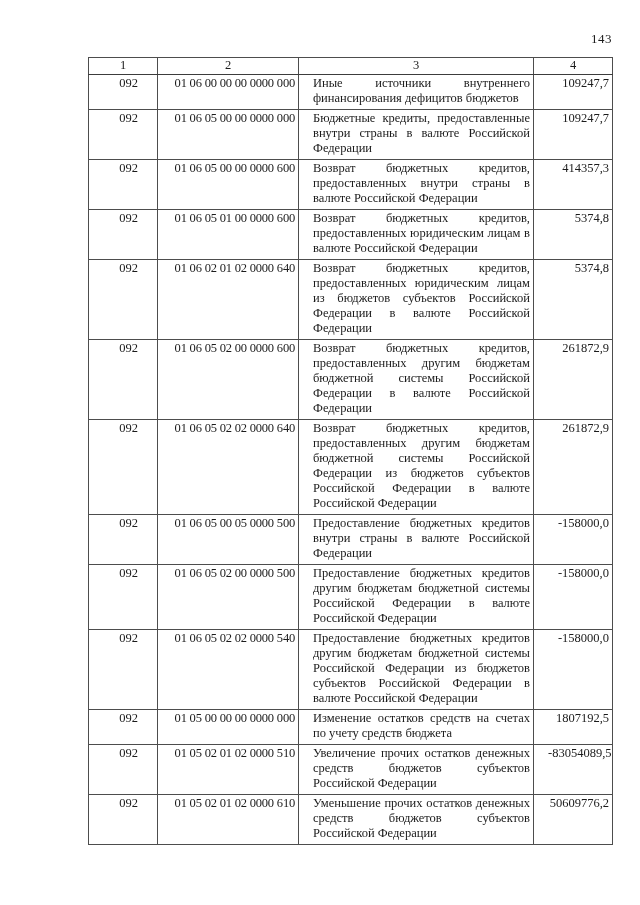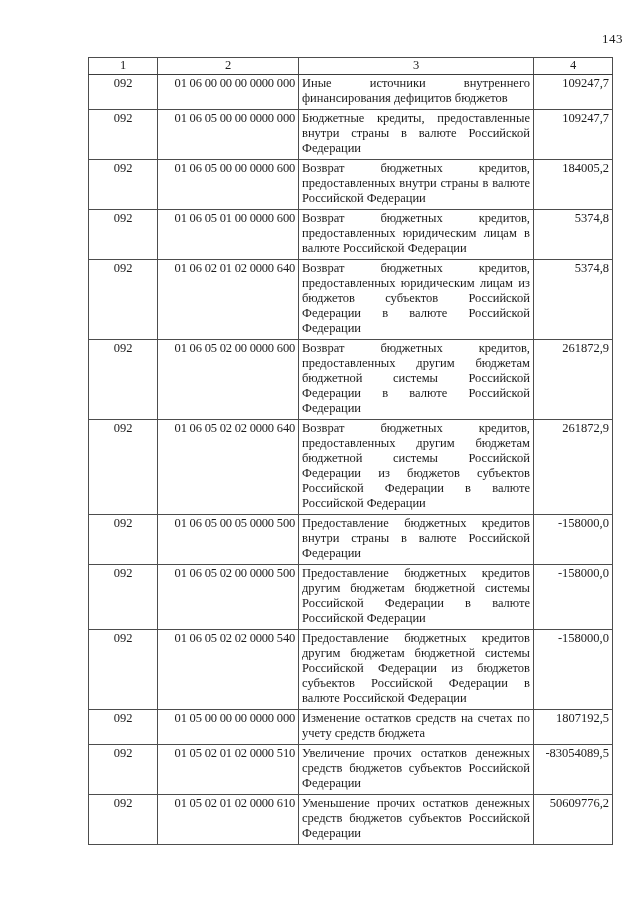--- a/index.html
+++ b/index.html
@@ -11,41 +11,41 @@
     width: 640px;
     height: 905px;
     position: relative;
     font-family: "Liberation Serif", "DejaVu Serif", serif;
     color: #1b1b1b;
     -webkit-font-smoothing: antialiased;
   }
   .page-number {
     position: absolute;
     top: 31px;
-    left: 11px;
+    left: 0;
     width: 612px;
     text-align: right;
     font-size: 13px;
     letter-spacing: 0.5px;
   }
   table.budget {
     position: absolute;
     top: 57px;
     left: 88px;
     width: 524px;
     border-collapse: collapse;
     table-layout: fixed;
     font-size: 12.5px;
     line-height: 1.2;
   }
   table.budget th,
   table.budget td {
     border: 1px solid #4d4d4d;
     vertical-align: top;
-    padding: 1px 3px 3px 3px;
+    padding: 1px 3px 3px 14px;
     font-weight: normal;
   }
   table.budget thead th {
     text-align: center;
     padding: 0 3px 1px 3px;
     border-bottom: 1px solid #3c3c3c;
   }
   table.budget { border: 1px solid #3c3c3c; }
   col.c1 { width: 69px; }
   col.c2 { width: 141px; }
@@ -86,21 +86,21 @@
     <tr>
       <td class="admin">092</td>
       <td class="code">01 06 05 00 00 0000 000</td>
       <td class="name">Бюджетные кредиты, предоставленные внутри страны в валюте Российской Федерации</td>
       <td class="amount">109247,7</td>
     </tr>
     <tr>
       <td class="admin">092</td>
       <td class="code">01 06 05 00 00 0000 600</td>
       <td class="name">Возврат бюджетных кредитов, предоставленных внутри страны в валюте Российской Федерации</td>
-      <td class="amount">184005,2</td>
+      <td class="amount">414357,3</td>
     </tr>
     <tr>
       <td class="admin">092</td>
       <td class="code">01 06 05 01 00 0000 600</td>
       <td class="name">Возврат бюджетных кредитов, предоставленных юридическим лицам в валюте Российской Федерации</td>
       <td class="amount">5374,8</td>
     </tr>
     <tr>
       <td class="admin">092</td>
       <td class="code">01 06 02 01 02 0000 640</td>

